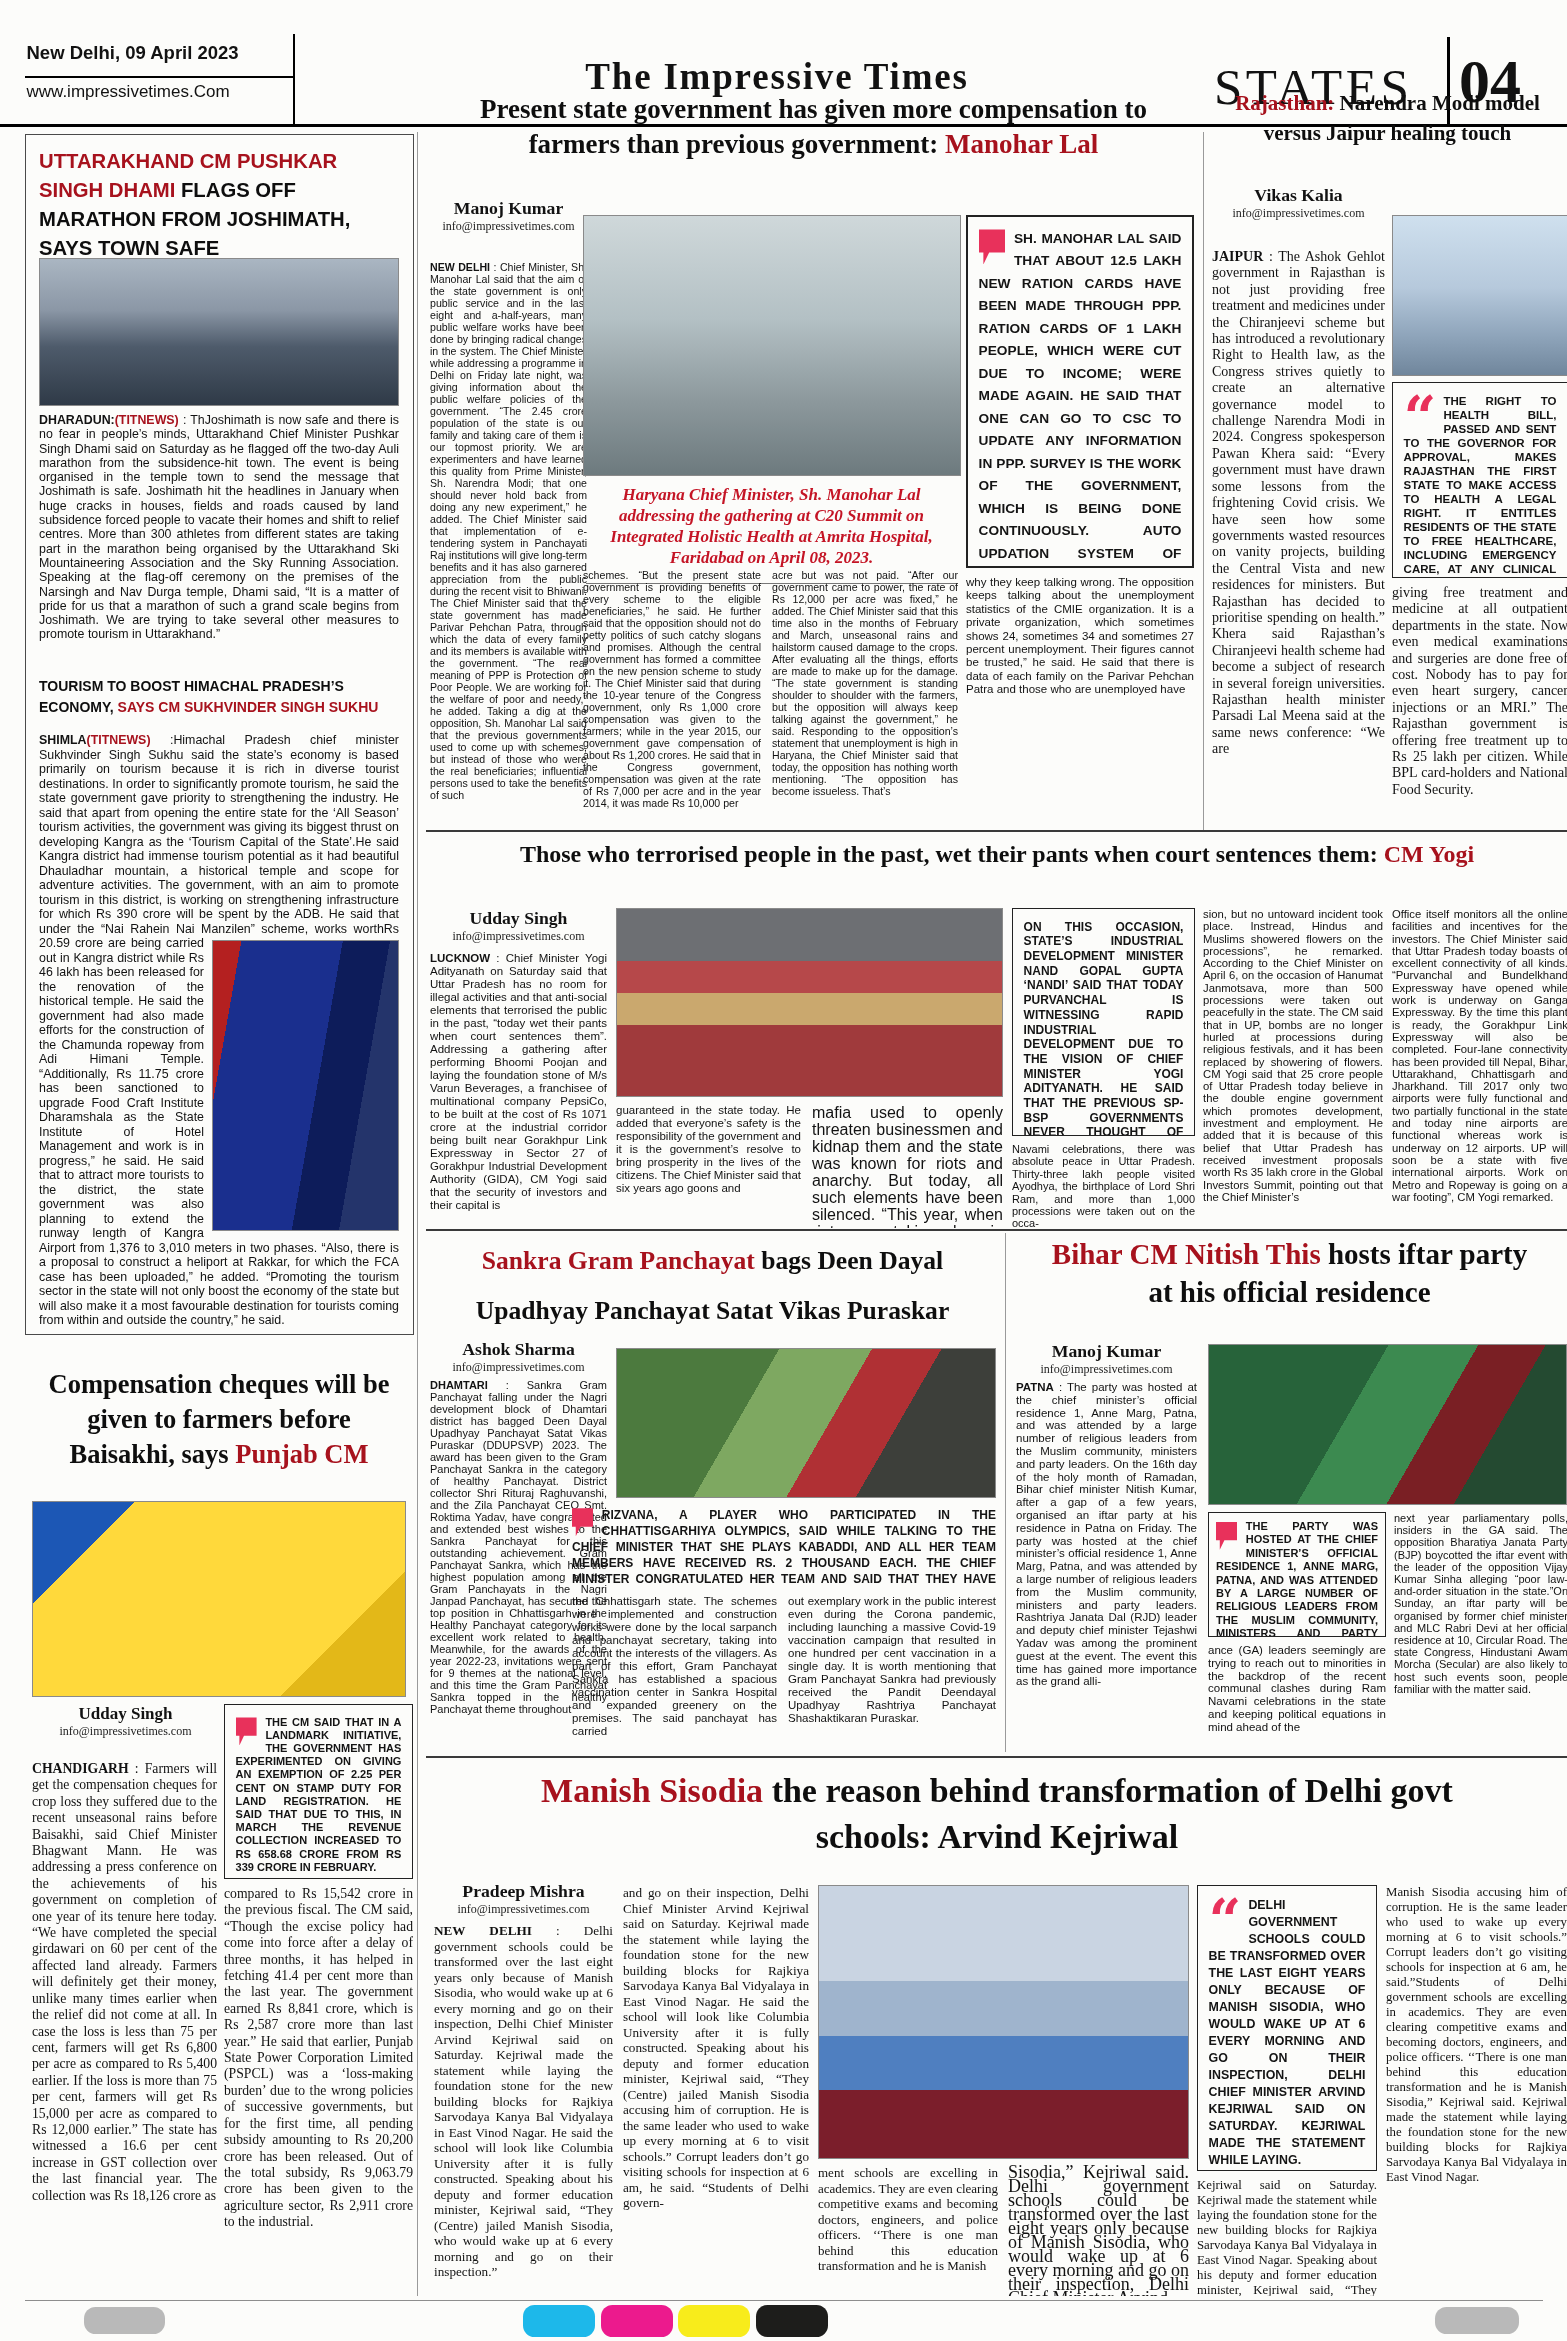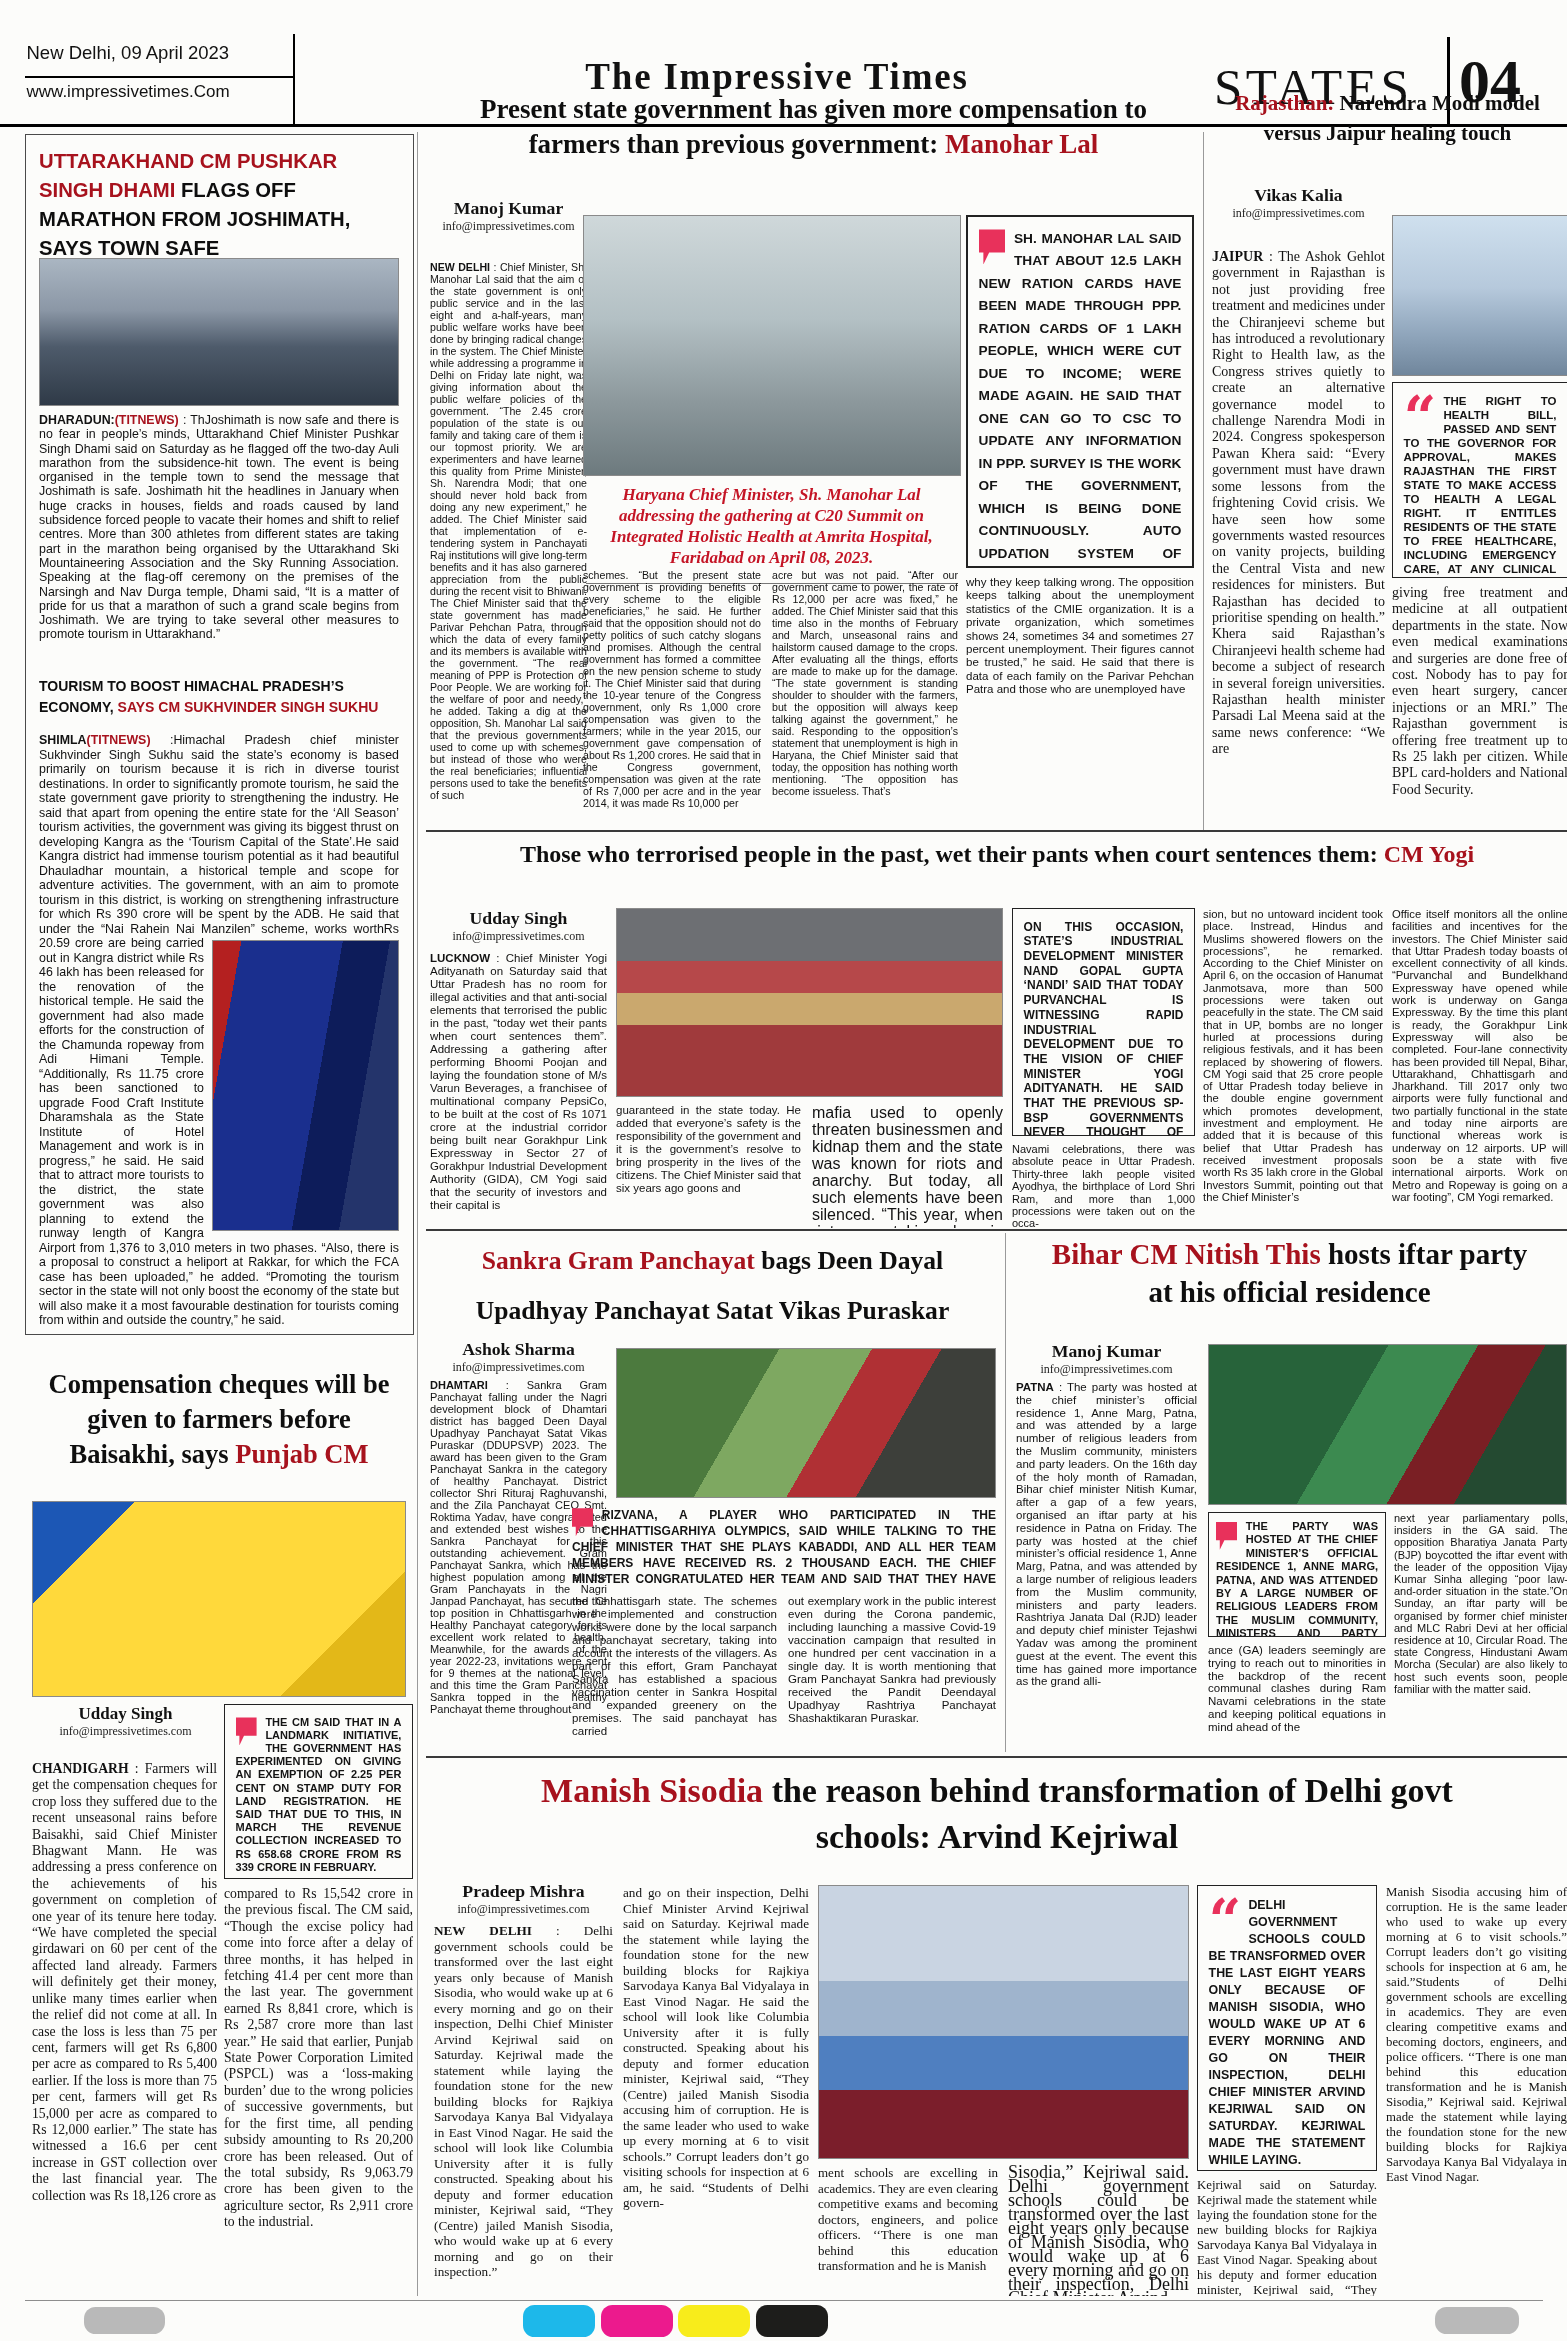--- a/index.html
+++ b/index.html
@@ -38,21 +38,21 @@
   .p-iftar{background:linear-gradient(120deg,#27633a 0 40%,#3c8a50 40% 60%,#7a1f24 60% 75%,#244a31 75% 100%)}
   .p-kejriwal{background:linear-gradient(180deg,#c9d4e2 0 35%,#9fb4cd 35% 55%,#4f7fc0 55% 75%,#7b1e2b 75% 100%)}
 </style>
 </head>
 <body>
 
 <div id="page">
 
   
   <header>
-    <div class="abs sans" style="left:26.5px;top:42px;width:247px;font-weight:normal;font-size:18.5px">New Delhi, 09 April 2023</div>
+    <div class="abs sans" style="left:26.5px;top:42px;width:247px;font-weight:bold;font-size:18.5px">New Delhi, 09 April 2023</div>
     <div class="abs hr" style="left:25px;top:76px;width:268px;height:1.8px;background:#000"></div>
     <div class="abs sans" style="left:26.5px;top:82px;width:256px;font-weight:normal;font-size:17px">www.impressivetimes.Com</div>
     <div class="abs vr" style="left:293px;top:34px;height:90px;width:1.8px;background:#000"></div>
     <div class="abs center" style="left:424px;top:55px;width:706px;font-size:37px;font-weight:bold;letter-spacing:1.8px">The Impressive Times</div>
     <div class="abs" style="left:1214px;top:58px;font-size:51px;letter-spacing:3.5px">STATES</div>
     <div class="abs" style="left:1447px;top:37px;width:2.6px;height:87px;background:#000"></div>
     <div class="abs" style="left:1459px;top:46px;font-size:62px;font-weight:bold">04</div>
     <div class="abs hr" style="left:0;top:124px;width:1568px;height:2.6px;background:#000"></div>
   </header>
 

